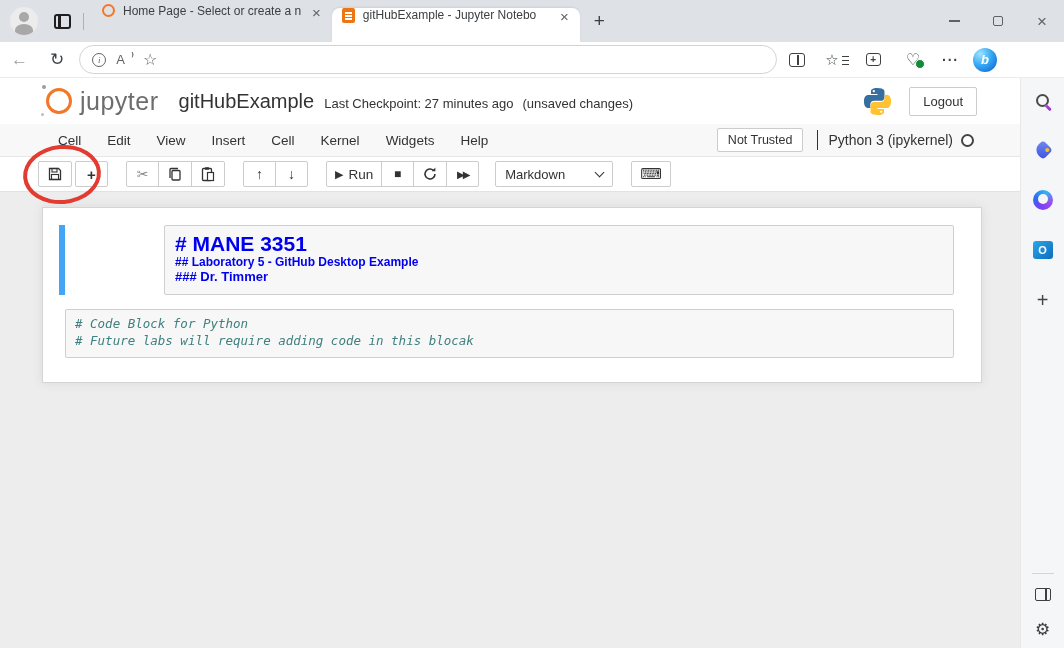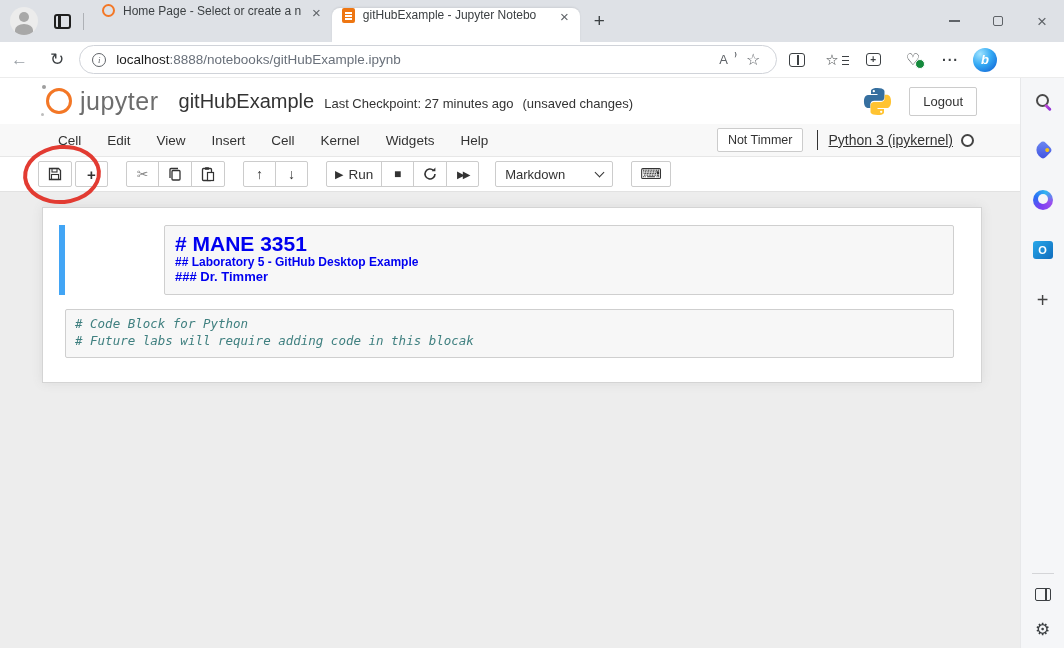--- a/index.html
+++ b/index.html
@@ -84,21 +84,21 @@
   .jh-spacer{ flex:1; }
   .pylogo{ width:31px; height:31px; }
   .logout-btn{ font-size:13px; color:#333; background:#fff; border:1px solid #cccccc; border-radius:2px; padding:6px 13px; margin:0 43px 0 16px; }
 
   .jmenubar{ position:absolute; left:0; top:46px; width:100%; height:33px; background:#f8f8f8; border-bottom:1px solid #e7e7e7; display:flex; align-items:center; }
   .jmenu-item{ font-size:13.5px; color:#333; padding:0 13px; }
   .jmenu-item:first-child{ margin-left:45px; }
   .jm-spacer{ flex:1; }
   .trust-btn{ font-size:12.5px; color:#333; background:#ffffff; border:1px solid #cccccc; border-radius:2px; padding:4px 10px; }
   .jm-sep{ width:1px; height:20px; background:#333; margin:0 10px 0 14px; }
-  .kernel-name{ font-size:14px; color:#333;text-decoration:underline; }
+  .kernel-name{ font-size:14px; color:#333; }
   .kernel-ind{ width:13px; height:13px; border:2px solid #444; border-radius:50%; margin:0 46px 0 8px; background:#fff; }
 
   .jtoolbar{ position:absolute; left:0; top:79px; width:100%; height:35px; background:#ffffff; border-bottom:1px solid #e2e2e2; display:flex; align-items:center; }
   .btn-group{ display:flex; margin-left:18px; }
   .btn-group.first{ margin-left:38px; }
   .btn-group.tight{ margin-left:3px; }
   .jbtn{ height:26px; min-width:33px; padding:0 8px; background:#fff; border:1px solid #cccccc; display:flex; align-items:center; justify-content:center; gap:5px; color:#333; }
   .jbtn + .jbtn{ margin-left:-1px; }
   .btn-group .jbtn:first-child{ border-radius:2px 0 0 2px; }
   .btn-group .jbtn:last-child{ border-radius:0 2px 2px 0; }
@@ -168,21 +168,20 @@
           <span class="ic-close">×</span>
         </div>
     </div>
   </div>
 
   <div class="navbar">
     <span class="nav-glyph disabled">←</span>
     <span class="nav-glyph">↻</span>
     <div class="addrbar">
       <span class="info-icon">i</span>
-      <span class="url"><span class="host">localhost</span><span class="path">:8888/notebooks/gitHubExample.ipynb</span></span>
       <span class="ra-icon">A</span>
       <span class="star-icon">☆</span>
     </div>
     <div class="split-icon"></div>
     <span class="favhub-icon">☆</span>
     <div class="coll-icon">+</div>
     <span class="ess-icon">♡</span>
     <span class="dots-icon">···</span>
     <div class="copilot-icon">b</div>
   </div>
@@ -229,21 +228,21 @@
     <div class="jmenubar">
       <span class="jmenu-item">Cell</span>
       <span class="jmenu-item">Edit</span>
       <span class="jmenu-item">View</span>
       <span class="jmenu-item">Insert</span>
       <span class="jmenu-item">Cell</span>
       <span class="jmenu-item">Kernel</span>
       <span class="jmenu-item">Widgets</span>
       <span class="jmenu-item">Help</span>
       <div class="jm-spacer"></div>
-      <button class="trust-btn">Not Timmer</button>
+      <button class="trust-btn">Not Trusted</button>
       <div class="jm-sep"></div>
       <span class="kernel-name">Python 3 (ipykernel)</span>
       <div class="kernel-ind"></div>
     </div>
 
     <div class="jtoolbar">
       <div class="btn-group first">
         <div class="jbtn">
           <svg class="ticon" viewBox="0 0 16 16">
               <path d="M2.5 2.5h9l2 2v9h-11z" fill="none" stroke="#333" stroke-width="1.3"></path>

